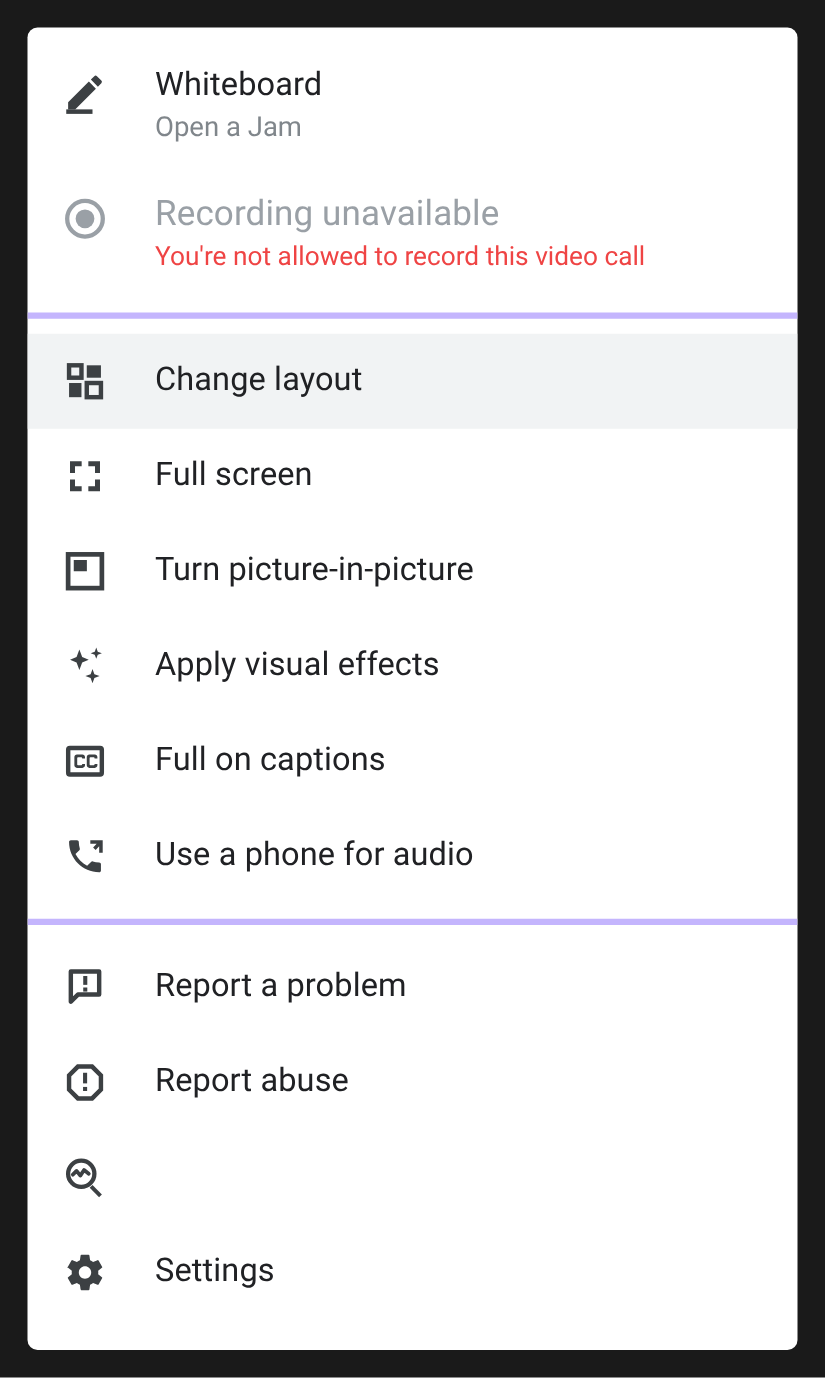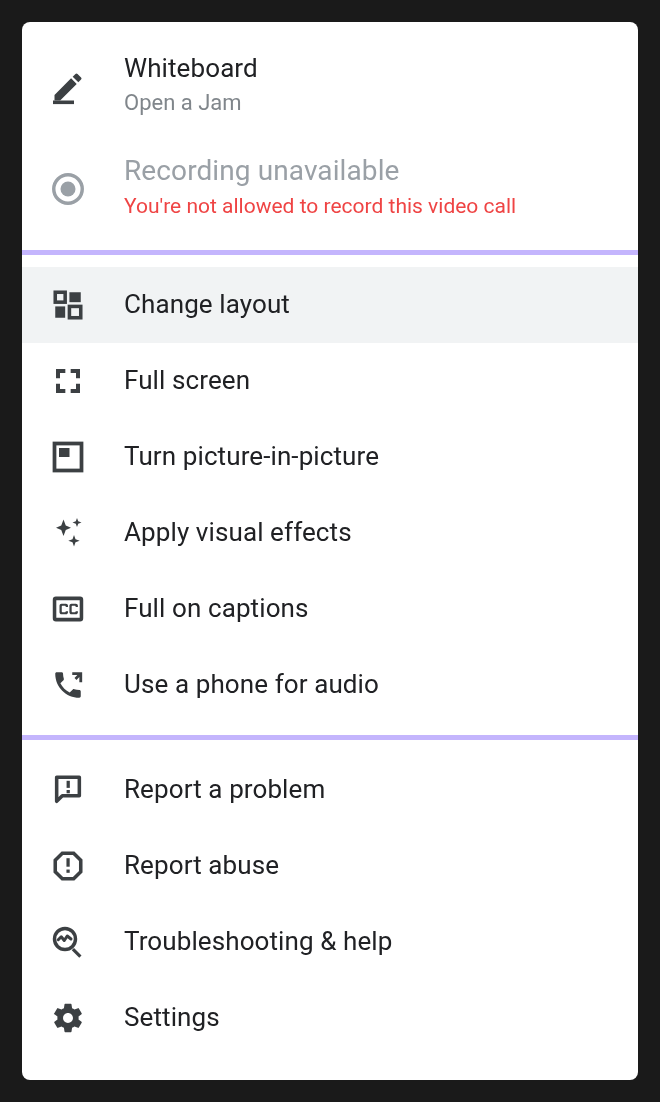--- a/index.html
+++ b/index.html
@@ -25,21 +25,21 @@
     .divider {
       border-top: 5px solid #c4b5fd;
     }
     .item {
       display: flex;
       align-items: center;
       padding: 20px 20px 20px 28px;
       cursor: pointer;
     }
     .item.two-line {
-      align-items: center;
+      align-items: flex-start;
       padding: 18px 36px 18px 28px;
     }
     .item.hovered {
       background: #f1f3f4;
     }
     .item.disabled {
       cursor: default;
     }
     .icon-wrap {
       width: 36px;
@@ -227,23 +227,20 @@
     </div>
 
     <div class="item">
       <div class="icon-wrap">
         <svg width="36" height="36" viewBox="0 0 24 24">
           <circle class="ic-stroke" stroke-width="2.3" cx="10" cy="10" r="7"></circle>
           <path class="ic-dark" d="M16 16l5 5-1.5 1.5-5-5z"></path>
           <path class="ic-stroke" stroke-width="2" d="M5.5 10.5l2-2 2 2.5 2-3 2.5 2" stroke-linecap="round" stroke-linejoin="round"></path>
         </svg>
       </div>
-      <div class="txt">
-        <div class="title">Troubleshooting &amp; help</div>
-      </div>
     </div>
 
     <div class="item">
       <div class="icon-wrap">
         <svg width="34" height="34" viewBox="0 0 24 24">
           <path class="ic-dark" d="M19.43 12.98c.04-.32.07-.64.07-.98 0-.34-.03-.66-.07-.98l2.11-1.65c.19-.15.24-.42.12-.64l-2-3.46a.5.5 0 0 0-.61-.22l-2.49 1c-.52-.4-1.08-.73-1.69-.98l-.38-2.65A.488.488 0 0 0 14 2h-4c-.25 0-.46.18-.49.42l-.38 2.65c-.61.25-1.17.59-1.69.98l-2.49-1a.5.5 0 0 0-.61.22l-2 3.46c-.13.22-.7.49.12.64l2.11 1.65c-.04.32-.07.65-.07.98 0 .33.03.66.07.98l-2.11 1.65c-.19.15-.24.42-.12.64l2 3.46c.12.22.39.3.61.22l2.49-1c.52.4 1.08.73 1.69.98l.38 2.65c.3.24.24.42.49.42h4c.25 0 .46-.18.49-.42l.38-2.65c.61-.25 1.17-.59 1.69-.98l2.49 1c.22.08.49 0 .61-.22l2-3.46c.12-.22.07-.49-.12-.64l-2.11-1.65zM12 15.5c-1.93 0-3.5-1.57-3.5-3.5s1.57-3.5 3.5-3.5 3.5 1.57 3.5 3.5-1.57 3.5-3.5 3.5z"></path>
         </svg>
       </div>
       <div class="txt">
         <div class="title">Settings</div>

